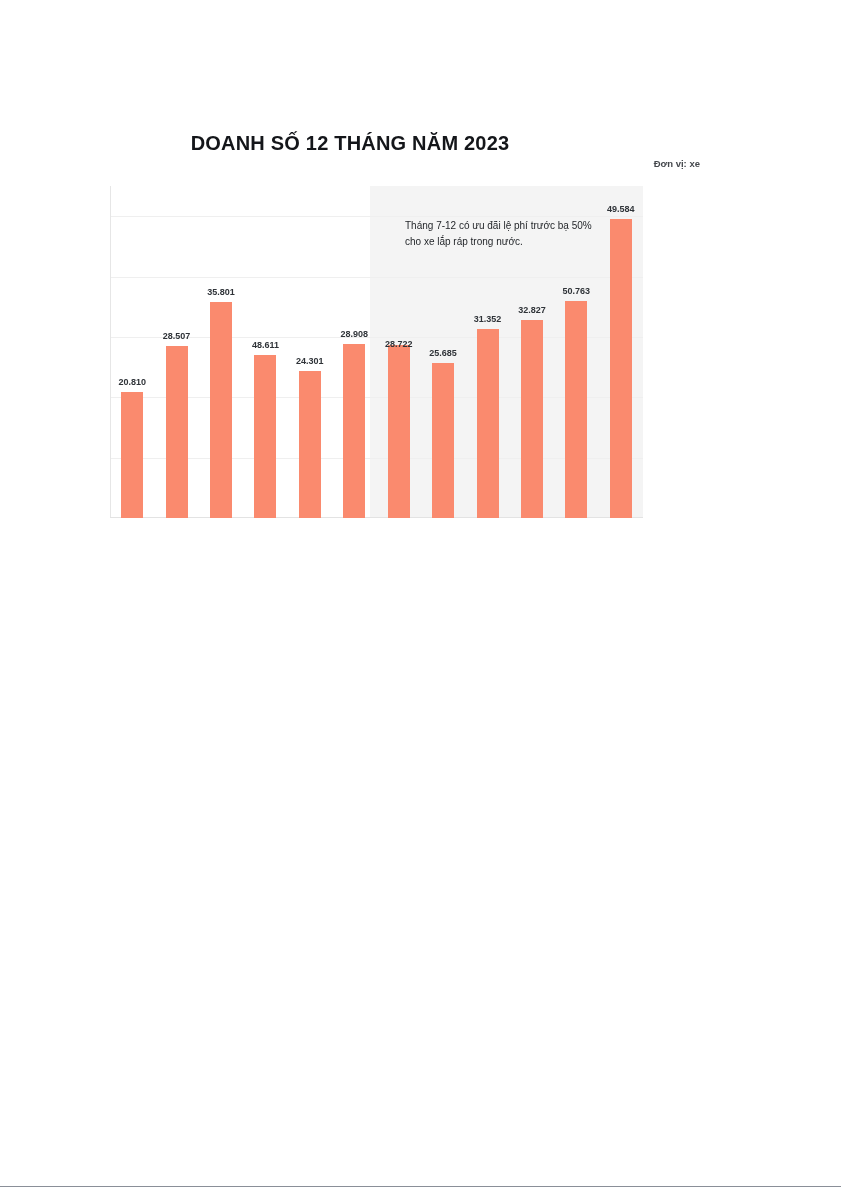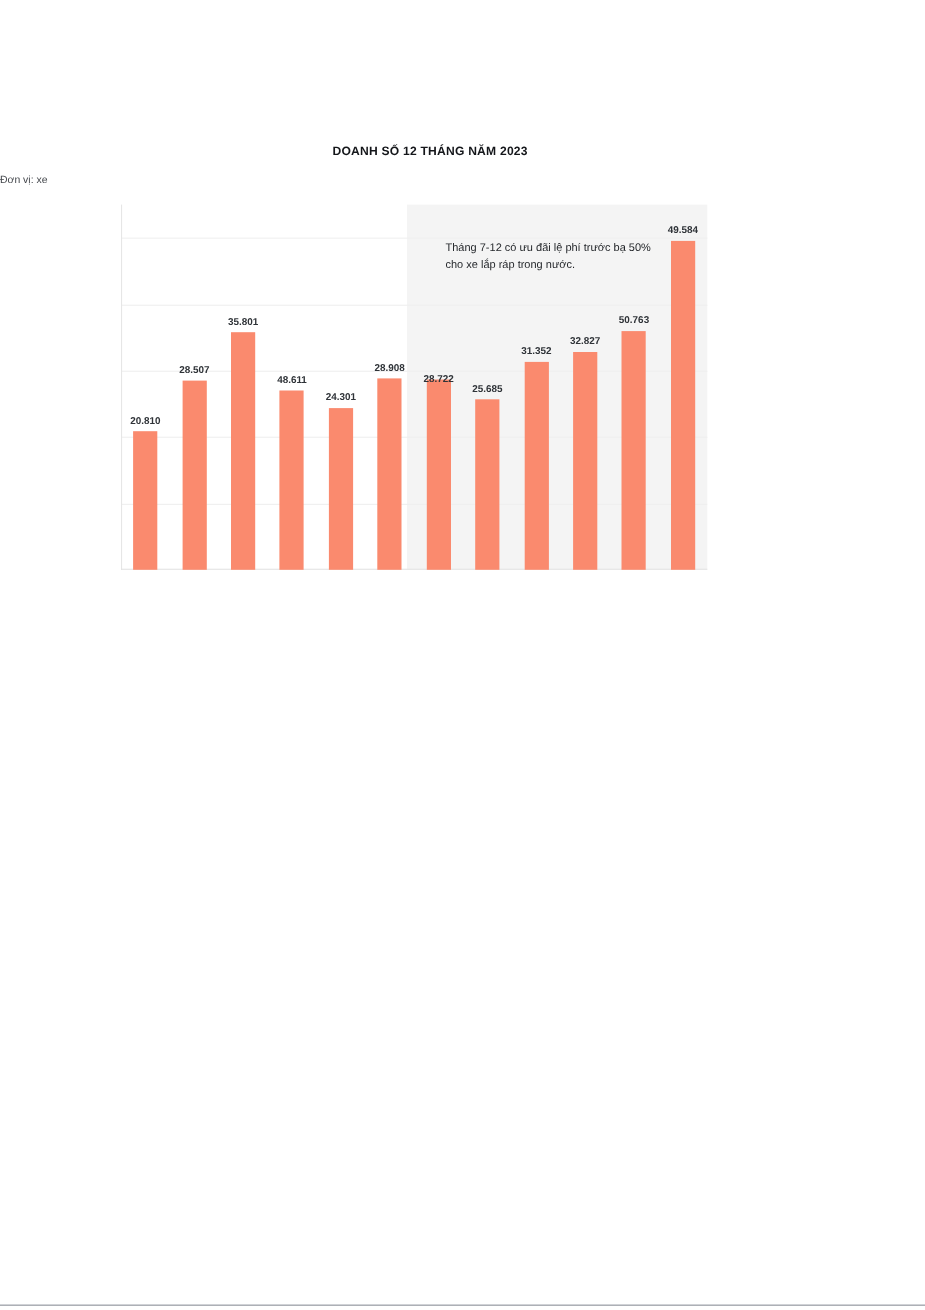--- a/index.html
+++ b/index.html
@@ -40,35 +40,34 @@
     width: 700px;
     height: 420px;
   }
 
   .chart-title {
     position: absolute;
     left: 0;
     top: 12px;
     width: 700px;
     text-align: center;
-    font-size: 11px;
+    font-size: 20px;
     font-weight: bold;
     letter-spacing: 0.2px;
     color: #14161a;
     white-space: nowrap;
-    padding-left: 41px;
   }
   .chart-subtitle {
     position: absolute;
     left: 0;
     top: 38px;
     width: 700px;
-    text-align: left;
+    text-align: right;
     font-size: 9.5px;
-    font-weight: normal;
+    font-weight: bold;
     color: #45484d;
     white-space: nowrap;
   }
 
   
   .plot {
     position: absolute;
     left: 110px;
     top: 66px;
     width: 533px;

